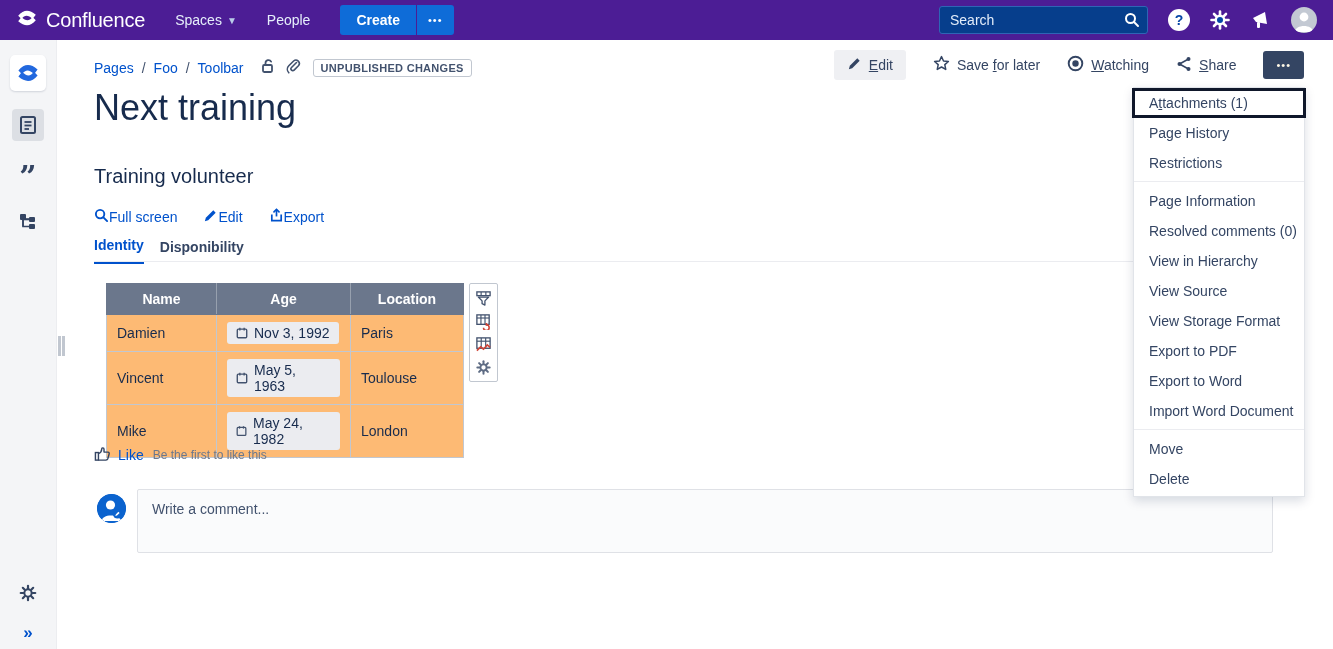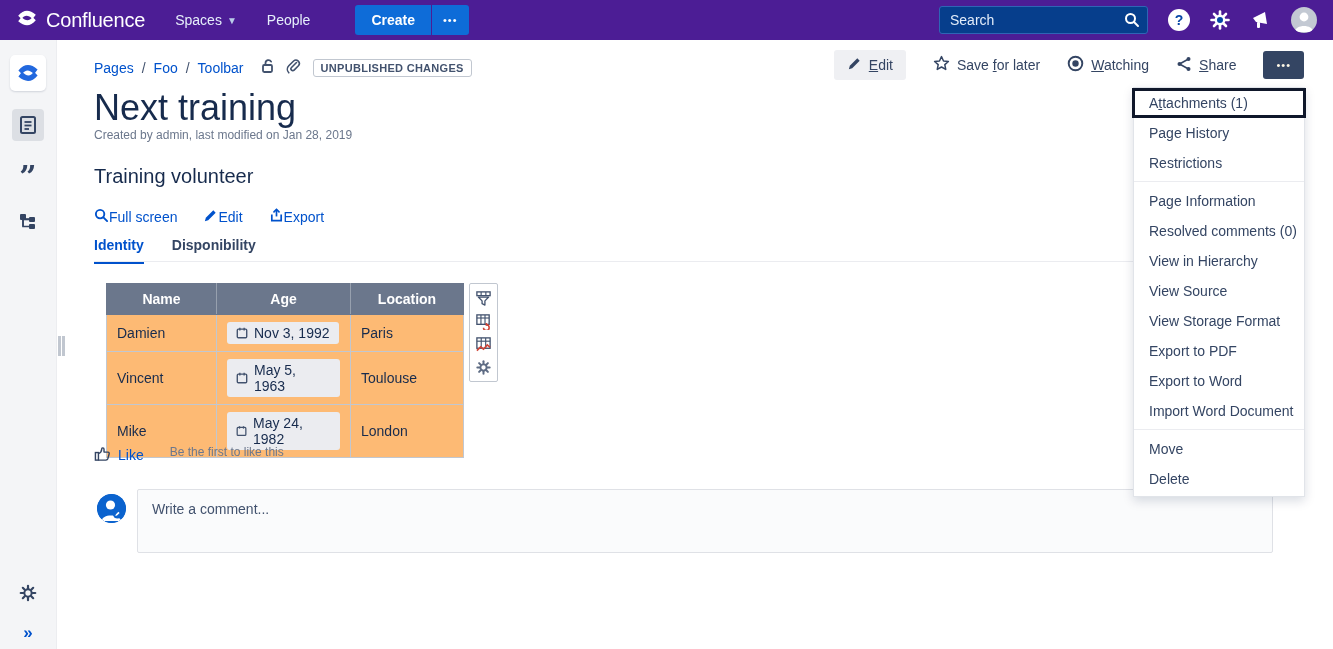--- a/index.html
+++ b/index.html
@@ -7,21 +7,21 @@
   body { font-family:"Liberation Sans", sans-serif; background:#fff; }
   .app { position:relative; width:1333px; height:649px; background:#fff; }
 
   
   .topnav { position:absolute; left:0; top:0; width:1333px; height:40px;
     background:#4c1d95; display:flex; align-items:center; color:#fff; z-index:20; }
   .brand { display:flex; align-items:center; gap:8px; margin-left:16px; cursor:pointer; }
   .brand-name { font-size:20px; color:#fff; letter-spacing:-0.2px; }
   .nav-item { margin-left:30px; font-size:14px; color:#E6EFFB; cursor:pointer; display:flex; align-items:center; gap:5px; }
   .chev { font-size:10px; color:#B9CCEA; }
-  .btn-group { display:flex; margin-left:45px;border-radius:11px; }
+  .btn-group { display:flex; margin-left:30px;border-radius:11px; }
   .create-btn { background:#0E6CD8; color:#fff; border:none; font-family:inherit;
     font-size:14px; font-weight:bold; padding:7px 16px; border-radius:3px 0 0 3px; cursor:pointer; }
   .create-more { background:#0E6CD8; color:#fff; border:none; font-family:inherit;
     font-size:11px; letter-spacing:1px; padding:7px 11px; border-radius:0 3px 3px 0; margin-left:1px; cursor:pointer; }
   .topnav .spacer { flex:1; }
   .search-wrap { position:relative; width:219px; height:28px; margin-right:20px;padding-left:10px; }
   .search-wrap input { width:100%; height:100%; background:#063E8C; border:1px solid #2E65B5;
     border-radius:3px; color:#fff; font-size:14px; font-family:inherit; padding:0 30px 0 10px; }
   .search-wrap input::placeholder { color:#E3EDFA; opacity:1; }
   .search-glyph { position:absolute; right:8px; top:6px; }
@@ -60,41 +60,41 @@
   .u { text-decoration:underline; }
   .more-btn { background:#344563; color:#FFF8E7; border:none; border-radius:3px; padding:8px 13px;
     font-size:11px; letter-spacing:1px; cursor:pointer; font-family:inherit; }
 
   .page-title { position:absolute; left:37px; top:47px; font-size:36px; font-weight:500; color:#172B4D; }
   .page-meta { position:absolute; left:37px; top:88px; font-size:12px; color:#6B778C; }
   .section-heading { position:absolute; left:37px; top:125px; font-size:20px; font-weight:400; color:#172B4D; }
   .macro-links { position:absolute; left:37px; top:168px; display:flex; align-items:center; gap:26px; }
   .macro-link { display:flex; align-items:center; gap:0; font-size:14px; color:#0052CC; cursor:pointer; }
 
-  .tabs { position:absolute; left:37px; top:197px; display:flex; gap:28px; }
+  .tabs { position:absolute; left:37px; top:197px; display:flex; gap:16px;align-items:center; }
   .tab { font-size:14px; font-weight:bold; padding-bottom:8px; cursor:pointer; color:#344563; }
   .tab.active { color:#0052CC; border-bottom:3px solid #0052CC; }
   .tab-divider { position:absolute; left:37px; top:221px; width:1180px; height:1px; background:#EBECF0; }
 
   table.data { position:absolute; left:49px; top:243px; border-collapse:collapse; background:#fdba74; }
   table.data th { background:#6B778C; color:#fff; font-size:14px; font-weight:bold; text-align:center;
     padding:7px 10px; border:1px solid #6B778C; border-right:1px solid rgba(255,255,255,.3); }
   table.data th:last-child { border-right:1px solid #6B778C; }
   table.data td { border:1px solid #C1C7D0; font-size:14px; color:#172B4D; padding:7px 10px; height:36px; }
   .col-name { width:110px; } .col-age { width:134px; } .col-loc { width:113px; }
   .pill { display:inline-flex; align-items:center; gap:6px; background:#EBECF0; border-radius:3px;
     padding:3px 9px; font-size:14px; color:#172B4D; cursor:pointer; }
 
   .table-tools { position:absolute; left:412px; top:243px; width:29px; background:#fff;
     border:1px solid #C1C7D0; border-radius:2px; display:flex; flex-direction:column; align-items:center; padding:4px 0; gap:3px; }
   .tool-ic { width:20px; height:20px; display:flex; align-items:center; justify-content:center; cursor:pointer; }
 
-  .like-row { position:absolute; left:37px; top:405px; display:flex; align-items:flex-start; gap:9px; }
+  .like-row { position:absolute; left:37px; top:405px; display:flex; align-items:center; }
   .like-link { display:flex; align-items:center; gap:7px; color:#0052CC; font-size:14px; cursor:pointer; }
-  .like-hint { font-size:12px; color:#6B778C; margin-left:17px; }
+  .like-hint { font-size:12px; color:#6B778C; margin-left:9px; }
 
   .comment-avatar { position:absolute; left:40px; top:454px; width:29px; height:29px; border-radius:50%;
     background:#0B63CE; overflow:hidden; }
   .comment-box { position:absolute; left:80px; top:449px; width:1136px; height:64px;
     background:#FAFBFC; border:1px solid #DFE1E6; border-radius:2px; }
   .comment-box textarea { width:100%; height:100%; background:transparent; border:none; resize:none;
     font-family:inherit; font-size:14px; color:#172B4D; padding:11px 14px; outline:none; }
   .comment-box textarea::placeholder { color:#42526E; opacity:1; }
 
   
@@ -276,21 +276,20 @@
             <line x1="3.5" y1="8" x2="12.5" y2="3" stroke="#344563" stroke-width="1.5"></line>
             <line x1="3.5" y1="8" x2="12.5" y2="13" stroke="#344563" stroke-width="1.5"></line>
           </svg>
         </span>
         <span><span class="u">S</span><span>hare</span></span>
       </div>
       <button class="more-btn">•••</button>
     </div>
 
     <h1 class="page-title">Next training</h1>
-    <div class="page-meta">Created by admin, last modified on Jan 28, 2019</div>
 
     <h2 class="section-heading">Training volunteer</h2>
 
     <div class="macro-links">
       <div class="macro-link">
         <span>
           <svg width="15" height="15" viewBox="0 0 16 16">
             <circle cx="6.5" cy="6.5" r="4.5" fill="none" stroke="#0052CC" stroke-width="2"></circle>
             <line x1="10" y1="10" x2="14" y2="14" stroke="#0052CC" stroke-width="2" stroke-linecap="round"></line>
           </svg>

